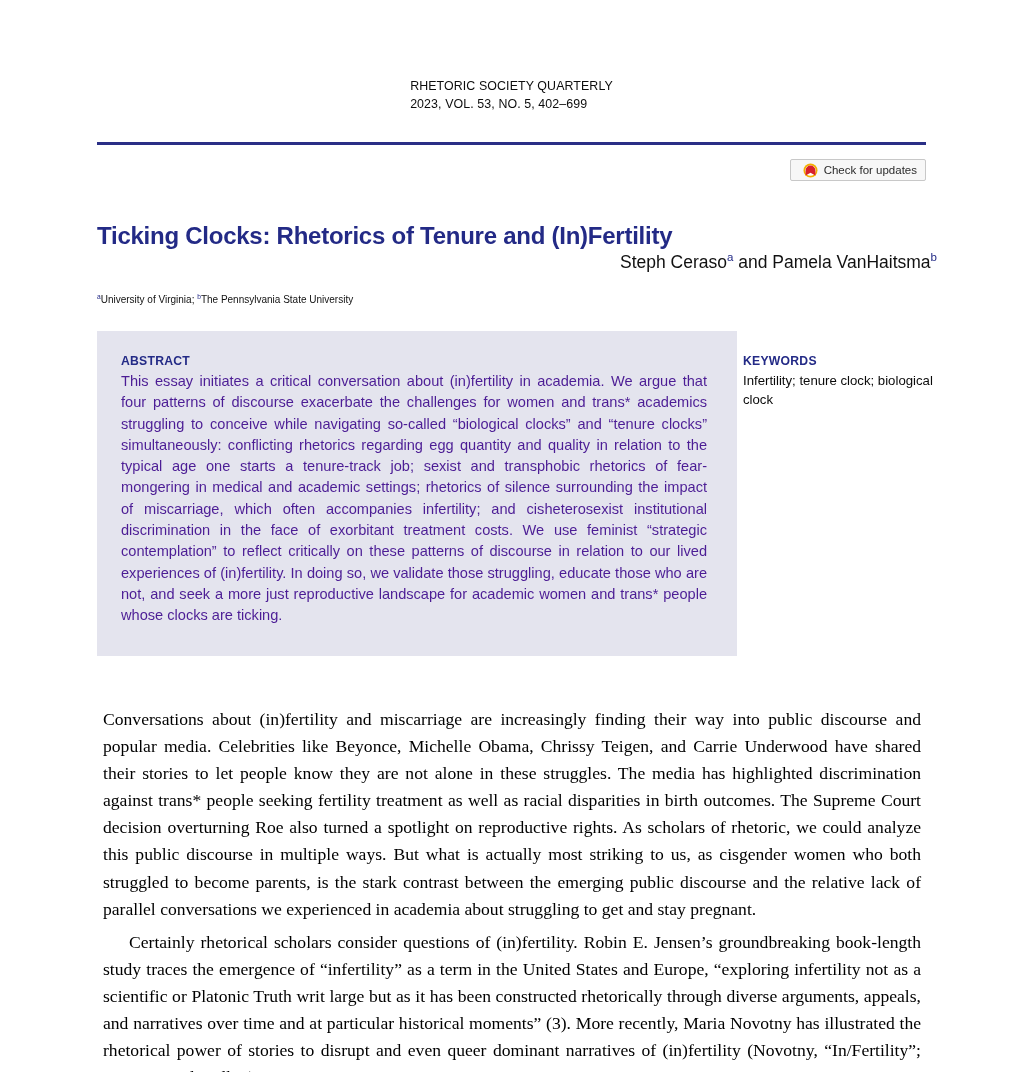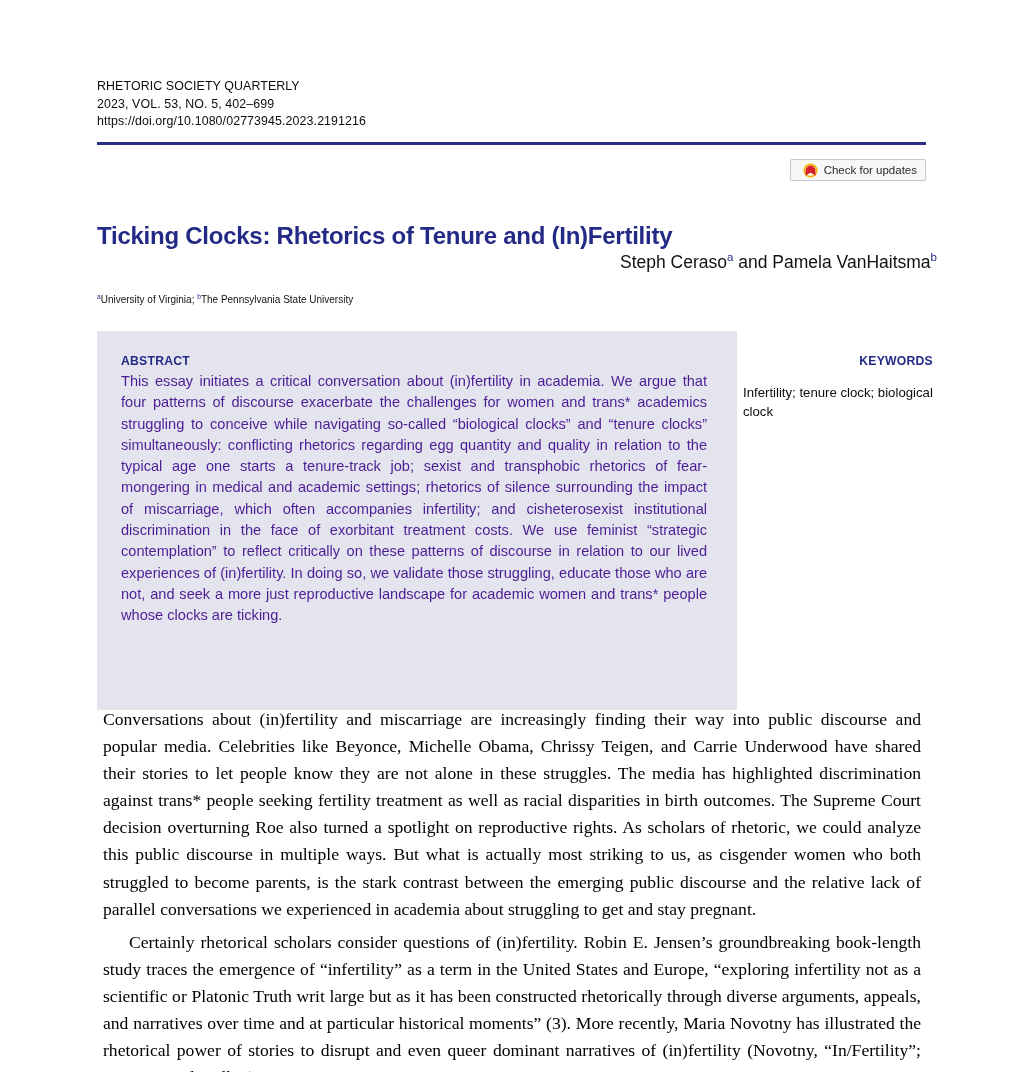--- a/index.html
+++ b/index.html
@@ -26,21 +26,21 @@
     overflow: hidden;
   }
 
   
   .masthead {
     position: absolute;
     left: 97px;
     top: 78px;
     width: 829px;
     display: flex;
-    justify-content: space-between;
+    justify-content: center;
     align-items: flex-start;
   }
   .journal-block {
     font-family: "Liberation Sans", sans-serif;
     font-size: 12.4px;
     line-height: 17.5px;
     color: #0d0d0d;
     letter-spacing: 0.1px;
   }
   .journal-name { text-transform: uppercase; }
@@ -170,21 +170,21 @@
     color: #111111;
     line-height: 19px;
   }
 
   
   .abstract-box {
     position: absolute;
     left: 97px;
     top: 331px;
     width: 640px;
-    height: 379px;
+    height: 325px;
     background: #e4e4ee;
   }
   .abstract-inner {
     padding: 23px 30px 0 24px;
   }
   .sec-head {
     font-size: 12.2px;
     font-weight: bold;
     color: #232a86;
     letter-spacing: 0.25px;
@@ -200,21 +200,21 @@
     font-family: "Liberation Sans", sans-serif;
   }
 
   
   .keywords {
     position: absolute;
     left: 743px;
     top: 354px;
     width: 190px;
   }
-  .keywords .sec-head { margin-bottom: 16px; text-align: right; }
+  .keywords .sec-head { margin-bottom: 4px; }
   .keywords-text {
     font-size: 13.2px;
     line-height: 18.5px;
     color: #0b0b0b;
   }
 
   
   .body-text {
     position: absolute;
     left: 97px;
@@ -231,21 +231,20 @@
 </style>
 </head>
 <body>
 
 <div class="page">
 
   <div class="masthead">
     <div class="journal-block">
       <div class="journal-name">RHETORIC SOCIETY QUARTERLY</div>
       <div>2023, VOL. 53, NO. 5, 402–699</div>
-      <div>https://doi.org/10.1080/02773945.2023.2191216</div>
     </div>
 
   </div>
 
   <div class="rule"></div>
 
   <div class="crossmark">
     <span class="crossmark-icon">
       <svg width="15" height="15" viewBox="0 0 30 30" aria-hidden="true">
         <circle cx="15" cy="15" r="14" fill="#f3b000"></circle>

